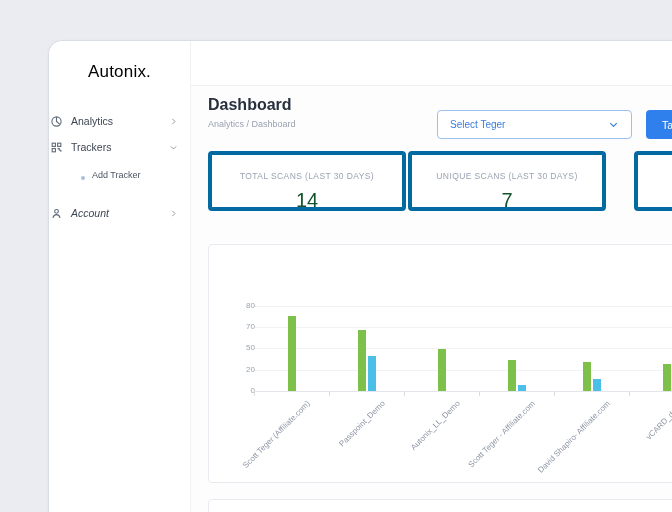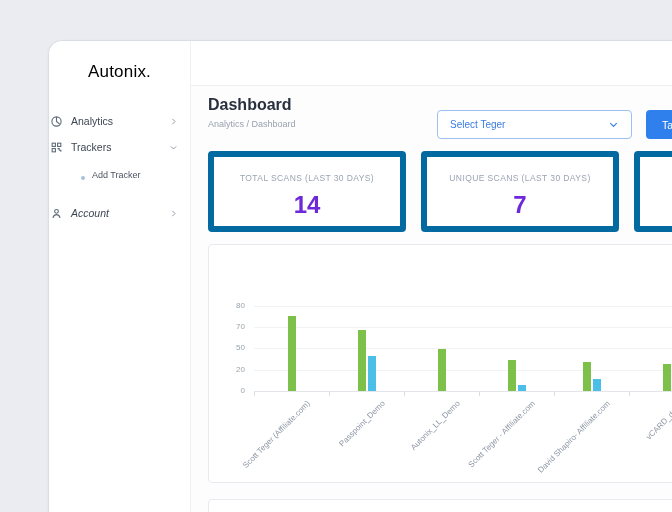--- a/index.html
+++ b/index.html
@@ -41,33 +41,33 @@
     font-size:10px; display:flex; align-items:center; padding:0 12px; cursor:pointer; }
   .select-date .txt { flex:1; }
   .select-date .chev { width:11px; height:11px; display:flex; color:#3a7de0; }
   .select-date .chev svg { width:11px; height:11px; }
 
   .tag-btn { position:absolute; left:438px; top:14px; height:29px; padding:0 16px;
     background:#2f80ed; border:none; border-radius:4px; color:#fff; font-size:10.5px;
     font-family:"Liberation Sans", sans-serif; white-space:nowrap; cursor:pointer; }
 
   .stats-row { position:absolute; left:17px; top:65px; right:-200px; height:81px; }
-  .stat-card { position:absolute; top:0; width:198px; height:81px; background:#fff;
-    border:6px solid #0369a1; border-radius:4px; text-align:center; padding-top:16px; }
-  .stat-card.c0 { left:0; } .stat-card.c1 { left:213px; } .stat-card.c2 { left:426px; }
+  .stat-card { position:absolute; top:0; width:198px; height:60px; background:#fff;
+    border:4px solid #0369a1; border-radius:4px; text-align:center; padding-top:16px; }
+  .stat-card.c0 { left:0; } .stat-card.c1 { left:200px; } .stat-card.c2 { left:426px; }
   .stat-label { font-size:8.5px; color:#9aa3b2; letter-spacing:.4px; }
-  .stat-value { font-size:24px; font-weight:bold; color:#6d28d9; margin-top:8px; }
+  .stat-value { font-size:20px; font-weight:normal; color:#14532d; margin-top:8px; }
 
   .chart-card { position:absolute; left:17px; top:158px; width:614px; height:239px;
     background:#fff; border:1px solid #e7eaee; border-radius:4px; overflow:hidden; }
   .chart-title { position:absolute; left:18px; top:14px; font-size:11.5px; font-weight:bold; color:#2b3442; }
   .plot { position:absolute; left:0; top:0; right:0; bottom:0; }
   .gridline { position:absolute; left:45px; right:14px; height:1px; background:#f1f2f4; }
   .baseline { position:absolute; left:45px; right:14px; height:1px; background:#e2e5e9; }
-  .ytick { position:absolute; left:0; width:36px; text-align:right; font-size:8px; color:#9aa3ae; }
+  .ytick { position:absolute; left:10px; width:36px; text-align:right; font-size:8px; color:#9aa3ae; }
   .xtick { position:absolute; width:1px; height:4px; background:#d9dde2; }
   .bar { position:absolute; width:8px; }
   .xlabel { position:absolute; left:0; text-align:right; transform:rotate(-45deg);
     transform-origin:100% 0; font-size:8px; color:#8d96a4; white-space:nowrap; }
 
   .next-card { position:absolute; left:17px; top:413px; width:614px; height:80px;
     background:#fff; border:1px solid #e7eaee; border-radius:4px; }
 </style>
 </head>
 <body>

